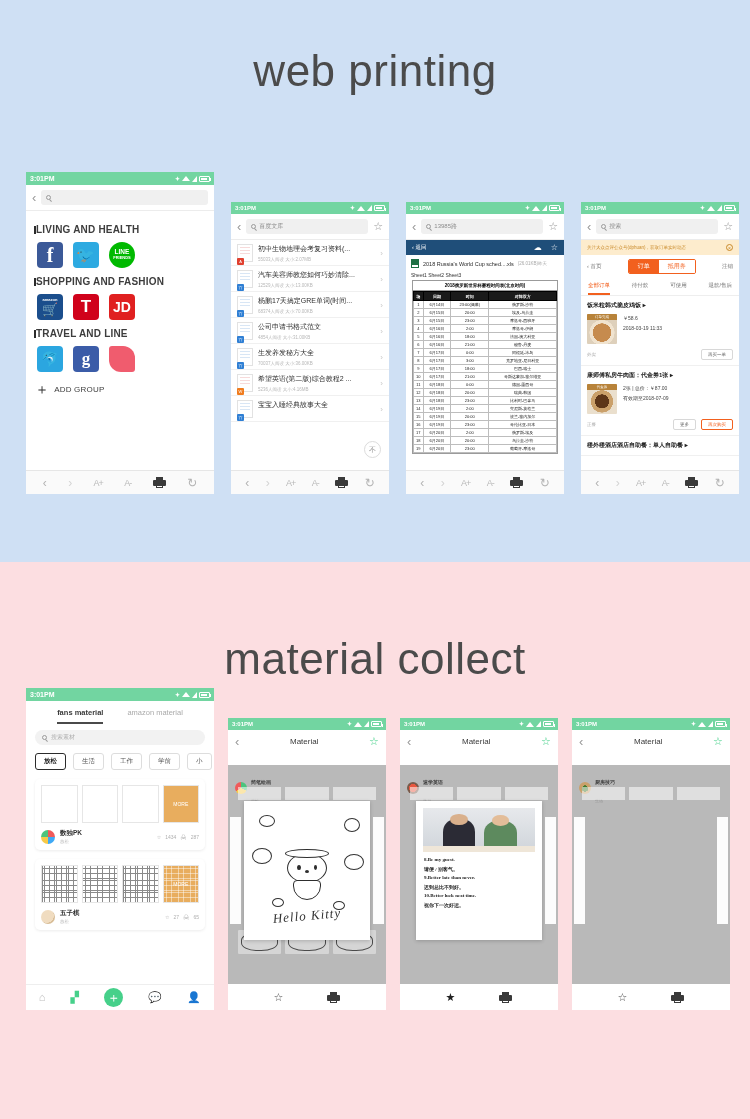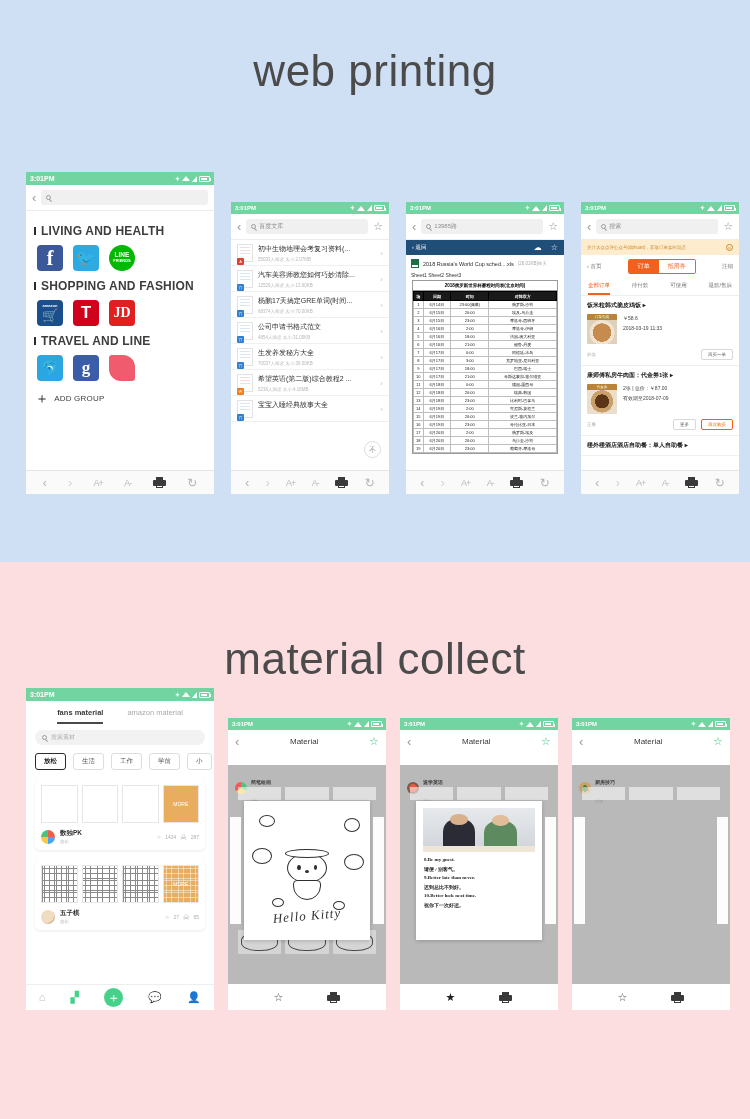--- a/index.html
+++ b/index.html
@@ -83,38 +83,38 @@
   .printer {
     width: 13px; height: 11px; position: relative;
   }
   .printer .body { position:absolute; left:0; top:3px; width:13px; height:6px; background:#3a3a3a; border-radius:1px;}
   .printer .top { position:absolute; left:3px; top:0; width:7px; height:3px; background:#3a3a3a;}
   .printer .out { position:absolute; left:3px; bottom:0; width:7px; height:3px; background:#fff; border:1px solid #3a3a3a;}
 
   
   .bm-body { padding: 7px 8px 0; }
   .bm-group-title {
-    display: flex; align-items: center; gap: 5px;
-    font-size: 12px; font-weight: bold; color: #3d3d3d; letter-spacing: .2px;
+    display: flex; align-items: center; 
+    font-size: 10px; font-weight: bold; color: #3d3d3d; letter-spacing: .2px;
     margin-top: 6px;
   }
   .bm-bar { width: 2px; height: 8px; background: #2b2b2b; }
   .bm-icons { display: flex; gap: 10px; margin: 7px 0 8px 3px; }
   .bm-ic { width: 26px; height: 26px; border-radius: 4px; display:flex; align-items:center; justify-content:center;
            color:#fff; font-weight:bold; font-size: 14px; overflow:hidden; position:relative;}
   .ic-fb { background: #3b5998; font-family:"Liberation Serif",serif; font-size:20px; }
   .ic-tw { background: #2daae1; font-size: 15px; }
   .ic-line { background: #00b900; border-radius: 50%; font-size: 6px; line-height:6px; text-align:center; flex-direction:column;}
   .ic-line b { display:block; font-size:6.5px; }
   .ic-line i { display:block; font-size:4px; font-style:normal; }
   .ic-amz { background: #1b4e8c; font-size: 7px; flex-direction: column; }
   .ic-amz .t { font-size:4px; }
   .ic-amz .c { font-size: 13px; }
   .ic-t { background: #d0021b; font-size: 17px; }
-  .ic-jd { background: #e02020; font-size: 14px; font-family: Liberation Serif, serif; }
+  .ic-jd { background: #e02020; font-size: 14px; }
   .ic-ctrip { background: #2ba6e0; font-size: 14px; border-radius: 4px;}
   .ic-g { background: #3b5ca8; font-family:"Liberation Serif",serif; font-size:17px; }
   .ic-pch { background: #f05c6e; border-radius: 3px 12px 3px 12px; }
   .add-group {
     display:flex; align-items:center; gap:5px; margin: 10px 0 0 1px;
     font-size: 8px; color: #3d3d3d; letter-spacing:.2px;
   }
   .plus-ic { font-size: 14px; line-height:1; color:#2b2b2b;}
 
   

